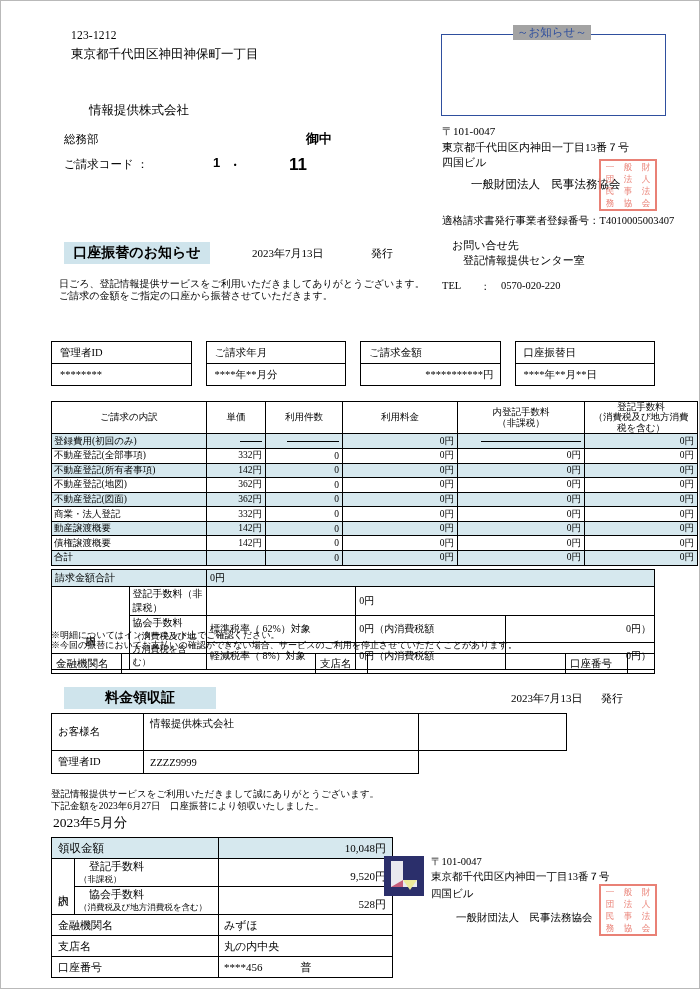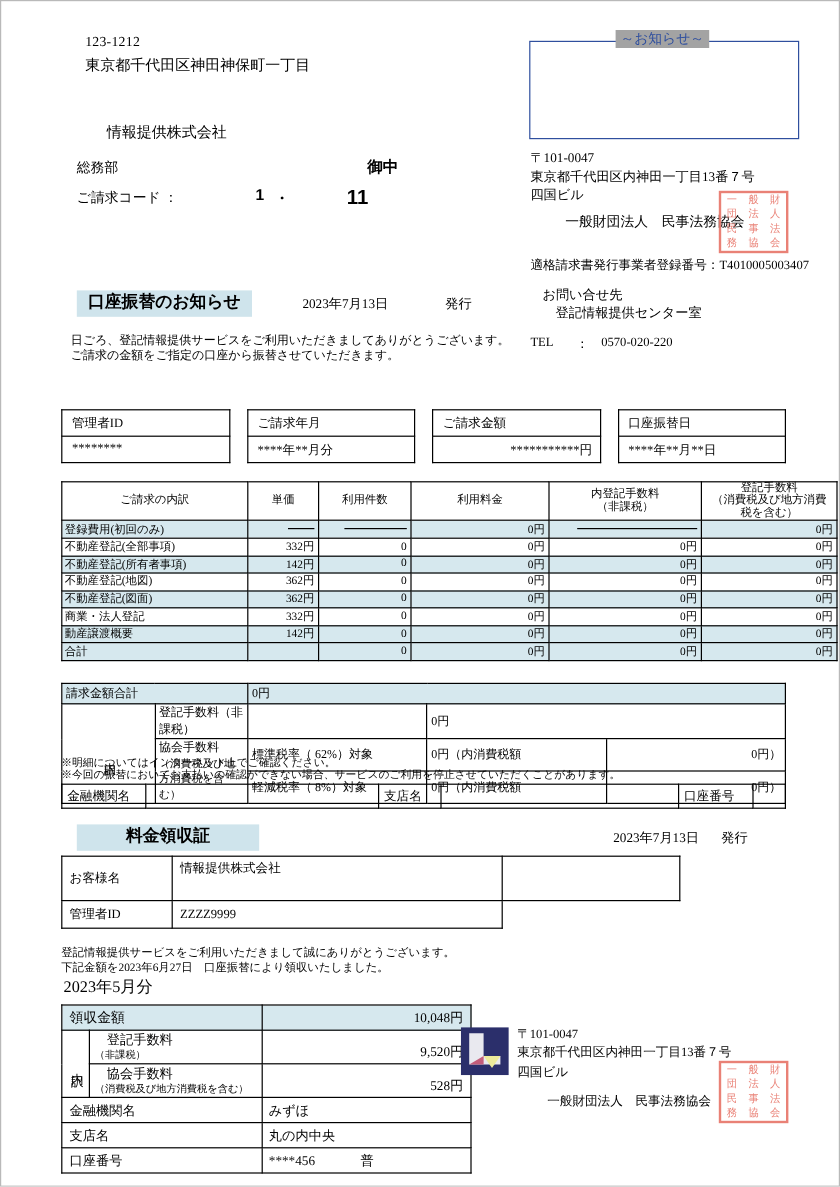--- a/index.html
+++ b/index.html
@@ -314,20 +314,28 @@
           </tr>
           <tr>
             <td class="nm shade">動産譲渡概要</td>
             <td class="r shade">142円</td>
             <td class="r shade">0</td>
             <td class="r shade">0円</td>
             <td class="r shade">0円</td>
             <td class="r shade">0円</td>
           </tr>
           <tr>
+            <td class="nm">債権譲渡概要</td>
+            <td class="r">142円</td>
+            <td class="r">0</td>
+            <td class="r">0円</td>
+            <td class="r">0円</td>
+            <td class="r">0円</td>
+          </tr>
+          <tr>
             <td class="nm shade">合計</td>
             <td class="r shade"></td>
             <td class="r shade">0</td>
             <td class="r shade">0円</td>
             <td class="r shade">0円</td>
             <td class="r shade">0円</td>
           </tr>
         </tbody>
       </table>
     </div>

